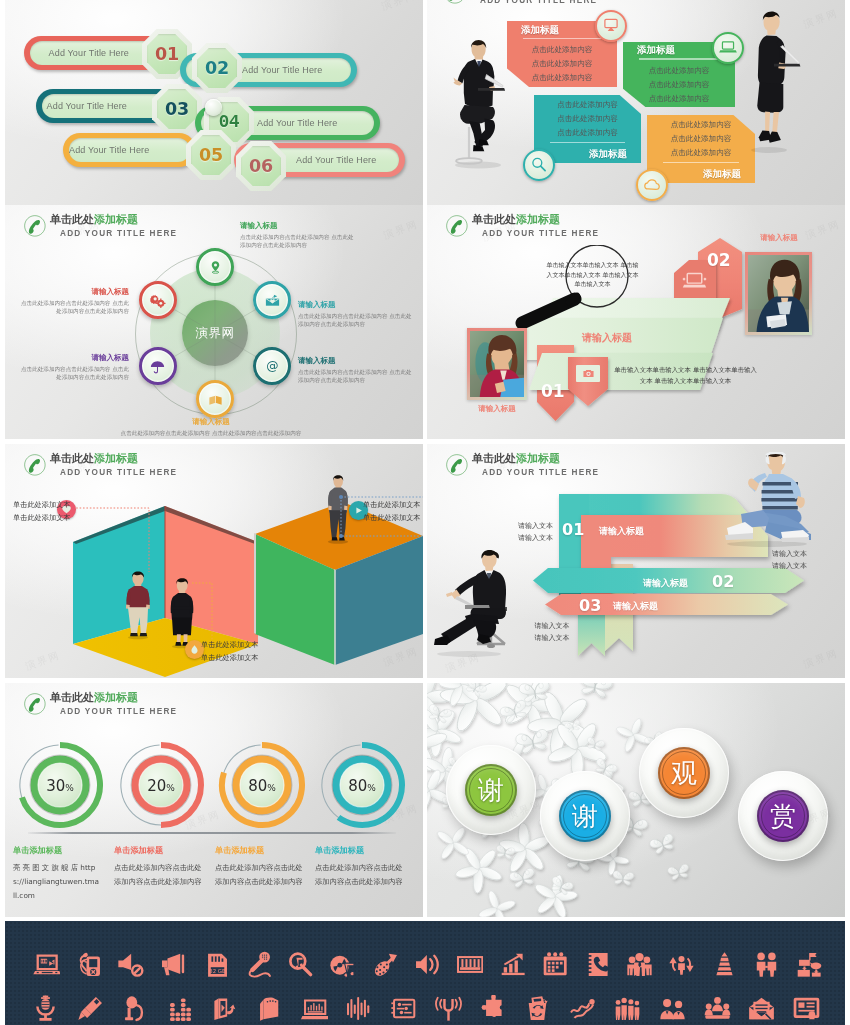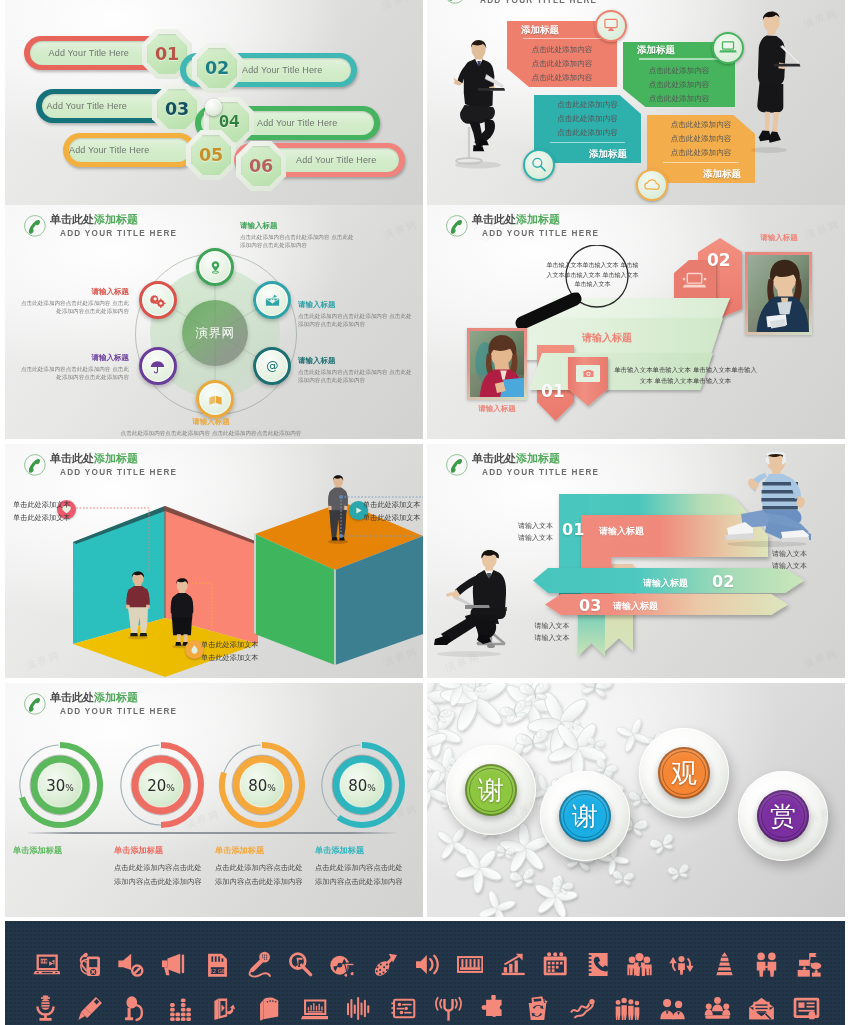--- a/index.html
+++ b/index.html
@@ -861,20 +861,21 @@
           </defs>
           <path d="M48.00 8.00 A40 40 0 1 1 46.60 8.02" fill="none" stroke="#9fb0b6" stroke-width="1.1"></path>
           <path d="M48.00 8.00 A40 40 0 1 1 9.96 60.36" fill="none" stroke="#5cb85c" stroke-width="6" stroke-linecap="butt"></path>
           <circle cx="48" cy="48" r="25.5" fill="none" stroke="#5cb85c" stroke-width="8"></circle>
           <circle cx="48" cy="48" r="29.9" fill="none" stroke="rgba(0,0,0,.18)" stroke-width="1.2"></circle>
           <circle cx="48" cy="48" r="22" fill="url(#cg0)"></circle>
           <circle cx="48" cy="48" r="22" fill="none" stroke="rgba(255,255,255,.65)" stroke-width="1.2"></circle>
         </svg></div>
       <div class="s7v" style="left: 25px; top: 93px; width: 60px;"><span class="s7num">30</span><span class="s7pct">%</span></div>
       <div class="s7h" style="left: 8px; top: 162px; width: 110px; color: rgb(92, 184, 92);">单击添加标题</div>
+      <div class="s7b" style="left: 8px; top: 178px; width: 88px;">亮 亮 图 文 旗 舰 店 https://liangliangtuwen.tmall.com</div>
       <div style="position: absolute; left: 108px; top: 54px; width: 96px; height: 96px;"><svg xmlns="http://www.w3.org/2000/svg" width="96" height="96" viewBox="0 0 96 96">
           <defs>
             <radialGradient id="cg1" cx=".38" cy=".32" r=".75">
               <stop offset="0" stop-color="#f3faf0"></stop>
               <stop offset=".6" stop-color="#e0f0da"></stop>
               <stop offset="1" stop-color="#cfe6c7"></stop>
             </radialGradient>
             <linearGradient id="rg1" x1="0" y1="0" x2="0" y2="1">
               <stop offset="0" stop-color="#ee6d62"></stop>
               <stop offset="1" stop-color="#ee6d62"></stop>

